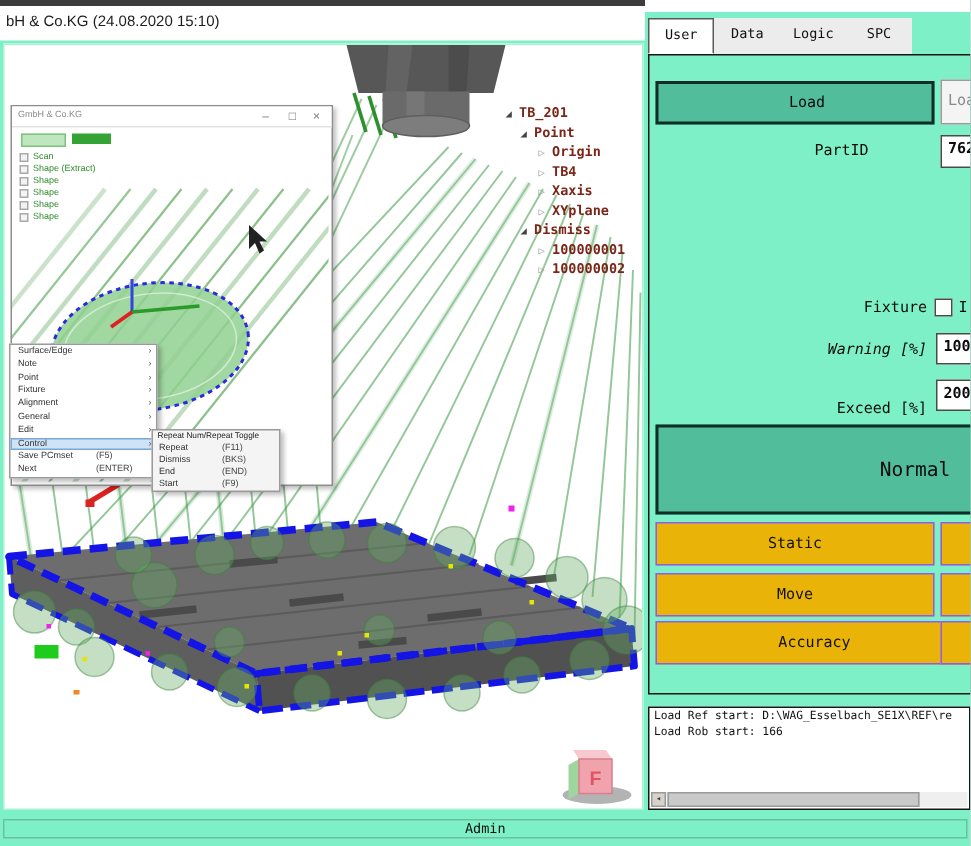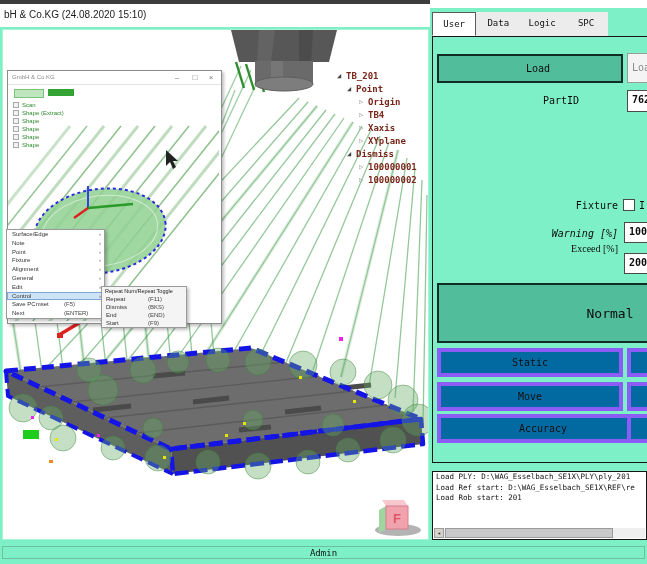--- a/index.html
+++ b/index.html
@@ -49,21 +49,21 @@
 
   
   .rpanel{left:430px;top:8px;width:217px;height:556px;background:#7df0c7;}
   .tabrow{left:432px;top:12px;width:176px;height:24px;background:#ececec;border-bottom:1px solid #5a5a5a;display:flex;}
   .tab{width:54px;height:23px;line-height:23px;text-align:center;font-size:9px;color:#111;}
   .tab.active{background:#ffffff;border:1px solid #5a5a5a;border-bottom:1px solid #ffffff;height:24px;box-sizing:border-box;}
   .groupbox{left:432px;top:36px;width:216px;height:427px;border:1px solid #161616;box-sizing:border-box;background:#7df0c7;}
 
   .btn-teal{background:#52bd9a;border:2px solid #102e26;box-sizing:border-box;color:#0c0c0c;
             display:flex;align-items:center;justify-content:center;font-size:10px;padding-left:16px;}
-  .btn-gray{background:#0369a1;border:4px solid #8b5cf6;box-sizing:border-box;color:#111;
+  .btn-gray{background:#eab308;border:1px solid #8b5cf6;box-sizing:border-box;color:#111;
             display:flex;align-items:center;justify-content:center;font-size:10px;text-align:center;}
   .auxbox{background:#f4f4f4;border:1px solid #9a9a9a;box-sizing:border-box;color:#8a8a8a;
           font-size:10px;line-height:28px;padding-left:4px;}
   .plabel{font-size:10px;color:#0c0c0c;text-align:right;white-space:nowrap;}
   .pinput{background:#ffffff;border:1px solid #4a4a4a;box-sizing:border-box;font-size:10px;font-weight:bold;
           color:#0c0c0c;padding:3px 0 0 4px;}
   .chk{width:12px;height:12px;background:#fff;border:1px solid #4a4a4a;box-sizing:border-box;}
 
   
   .logbox{left:432px;top:471px;width:215px;height:69px;background:#ffffff;border:1px solid #161616;box-sizing:border-box;overflow:hidden;}
@@ -381,36 +381,35 @@
   <div class="abs plabel" style="left:500px;top:95px;width:122px;text-align:center;">PartID</div>
   <div class="abs pinput" style="left:627px;top:90px;width:40px;height:22px;">762</div>
 
   <div class="abs plabel" style="left:500px;top:200px;width:118px;">Fixture</div>
   <div class="abs chk" style="left:623px;top:199px;"></div>
   <div class="abs" style="left:639px;top:200px;font-size:10px;color:#0c0c0c;">I</div>
 
   <div class="abs plabel" style="left:470px;top:228px;width:148px;font-style:italic;">Warning [%]</div>
   <div class="abs pinput" style="left:624px;top:222px;width:40px;height:21px;">100</div>
 
-  <div class="abs plabel" style="left:470px;top:243px;width:148px;font-family:Liberation Serif, serif;">Exceed [%]</div>
+  <div class="abs plabel" style="left:470px;top:267px;width:148px;">Exceed [%]</div>
   <div class="abs pinput" style="left:624px;top:253px;width:40px;height:21px;">200</div>
 
   <div class="abs btn-teal" style="left:437px;top:283px;width:330px;height:60px;font-size:13px;">Normal</div>
 
   <div class="abs btn-gray" style="left:437px;top:348px;width:186px;height:29px;">Static</div>
   <div class="abs btn-gray" style="left:627px;top:348px;width:40px;height:29px;"></div>
   <div class="abs btn-gray" style="left:437px;top:382px;width:186px;height:29px;">Move</div>
   <div class="abs btn-gray" style="left:627px;top:382px;width:40px;height:29px;"></div>
   <div class="abs btn-gray" style="left:437px;top:414px;width:212px;height:29px;">Accuracy</div>
   <div class="abs btn-gray" style="left:627px;top:414px;width:40px;height:29px;"></div>
 
   <div class="abs logbox">
-    <div class="logline">Load PLY: D:\WAG_Esselbach_SE1X\PLY\ply_201</div>
     <div class="logline">Load Ref start: D:\WAG_Esselbach_SE1X\REF\re</div>
-    <div class="logline">Load Rob start: 201</div>
+    <div class="logline">Load Rob start: 166</div>
     <div class="hscroll">
       <div class="harrow"></div>
       <div class="hthumb"></div>
     </div>
   </div>
 
   <div class="abs adminbar">
     <span>Admin</span>
   </div>
 

